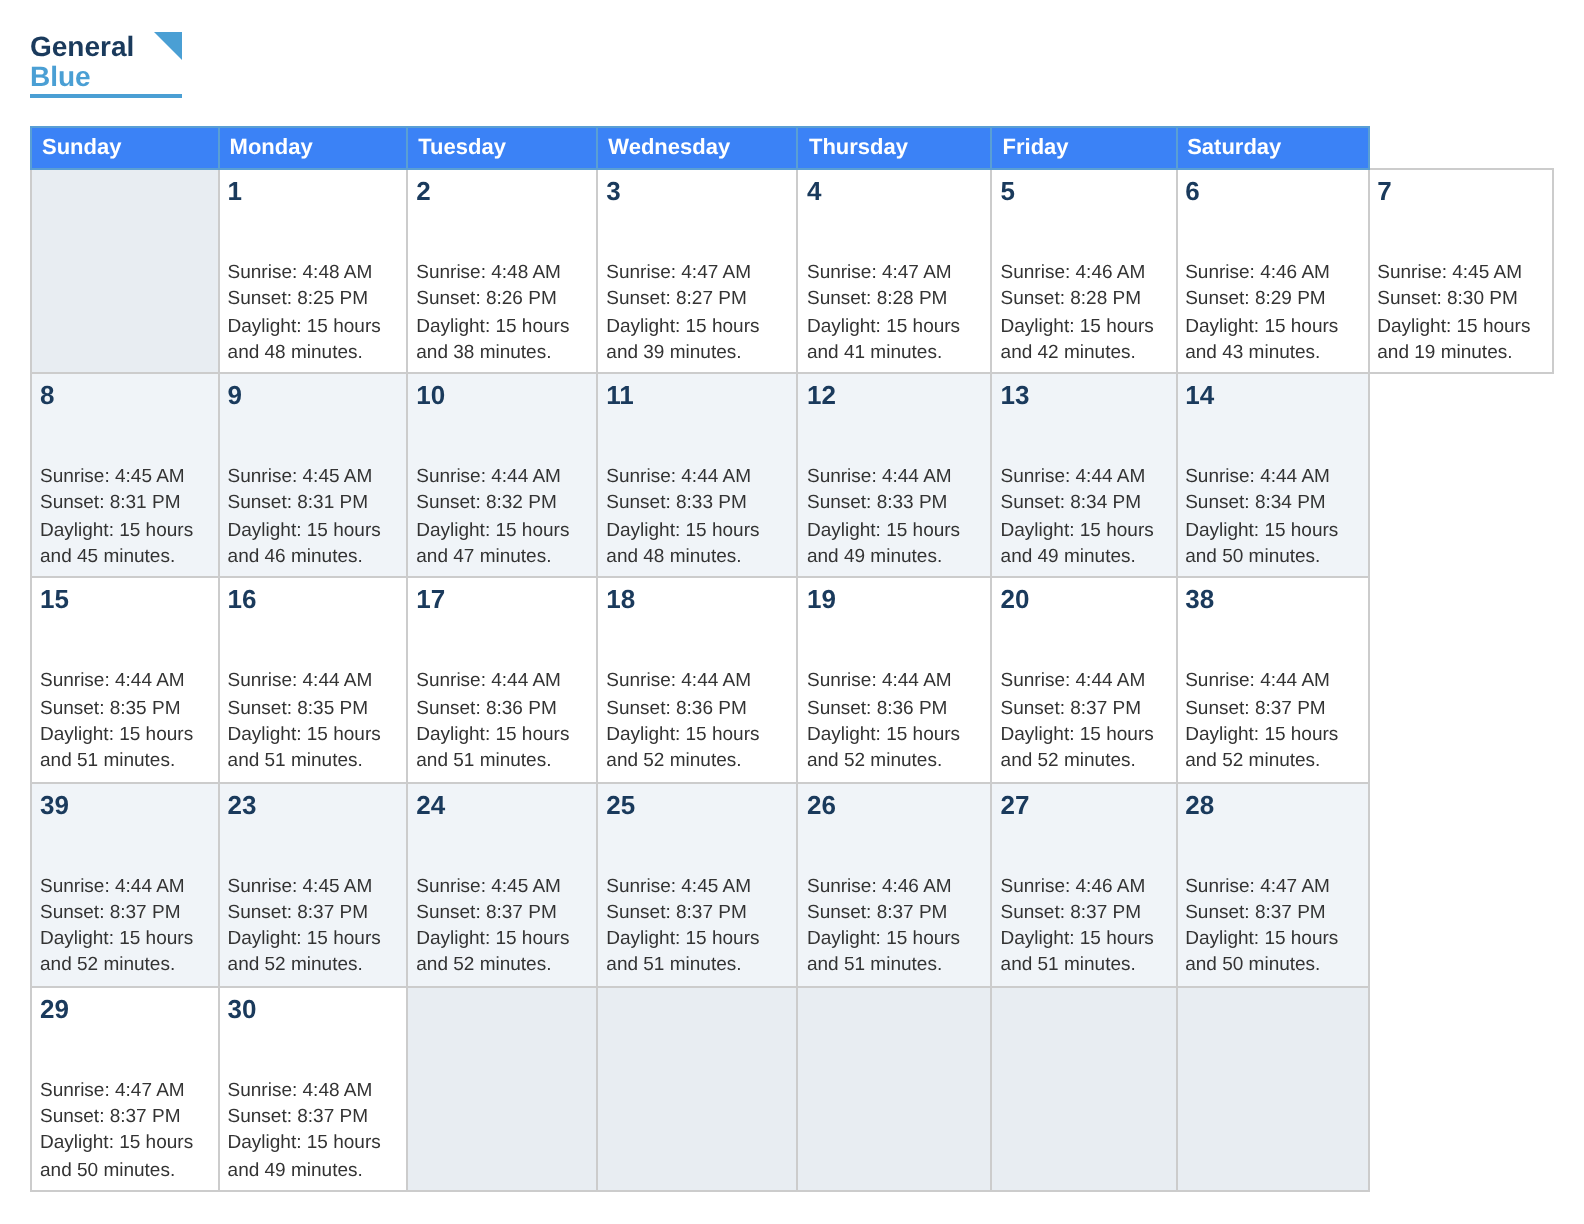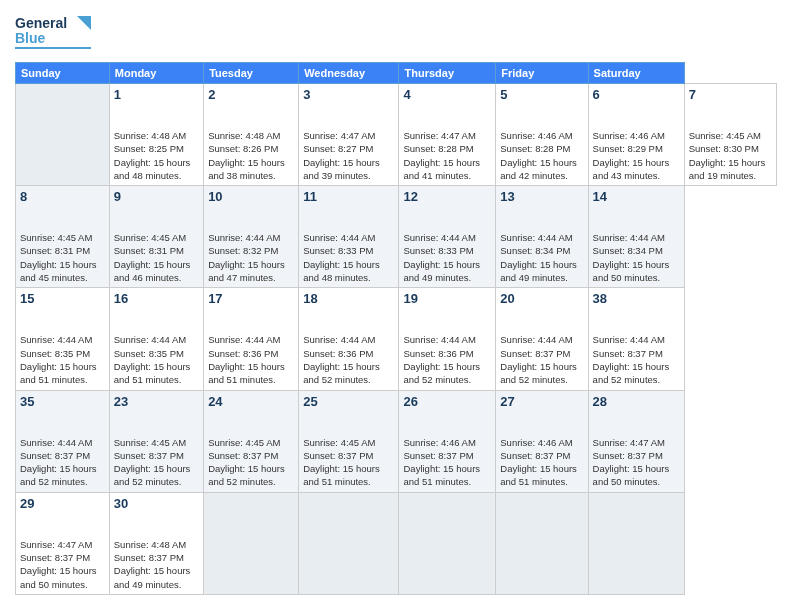--- a/index.html
+++ b/index.html
@@ -284,21 +284,21 @@
         <span class="day-num">38</span>
         <div class="day-info">
           <div>Sunrise: 4:44 AM</div>
           <div>Sunset: 8:37 PM</div>
           <div>Daylight: 15 hours and 52 minutes.</div>
         </div>
       </td>
         </tr>
         <tr>
           <td>
-        <span class="day-num">35</span>
+        <span class="day-num">39</span>
         <div class="day-info">
           <div>Sunrise: 4:44 AM</div>
           <div>Sunset: 8:37 PM</div>
           <div>Daylight: 15 hours and 52 minutes.</div>
         </div>
       </td>
           <td>
         <span class="day-num">23</span>
         <div class="day-info">
           <div>Sunrise: 4:45 AM</div>

